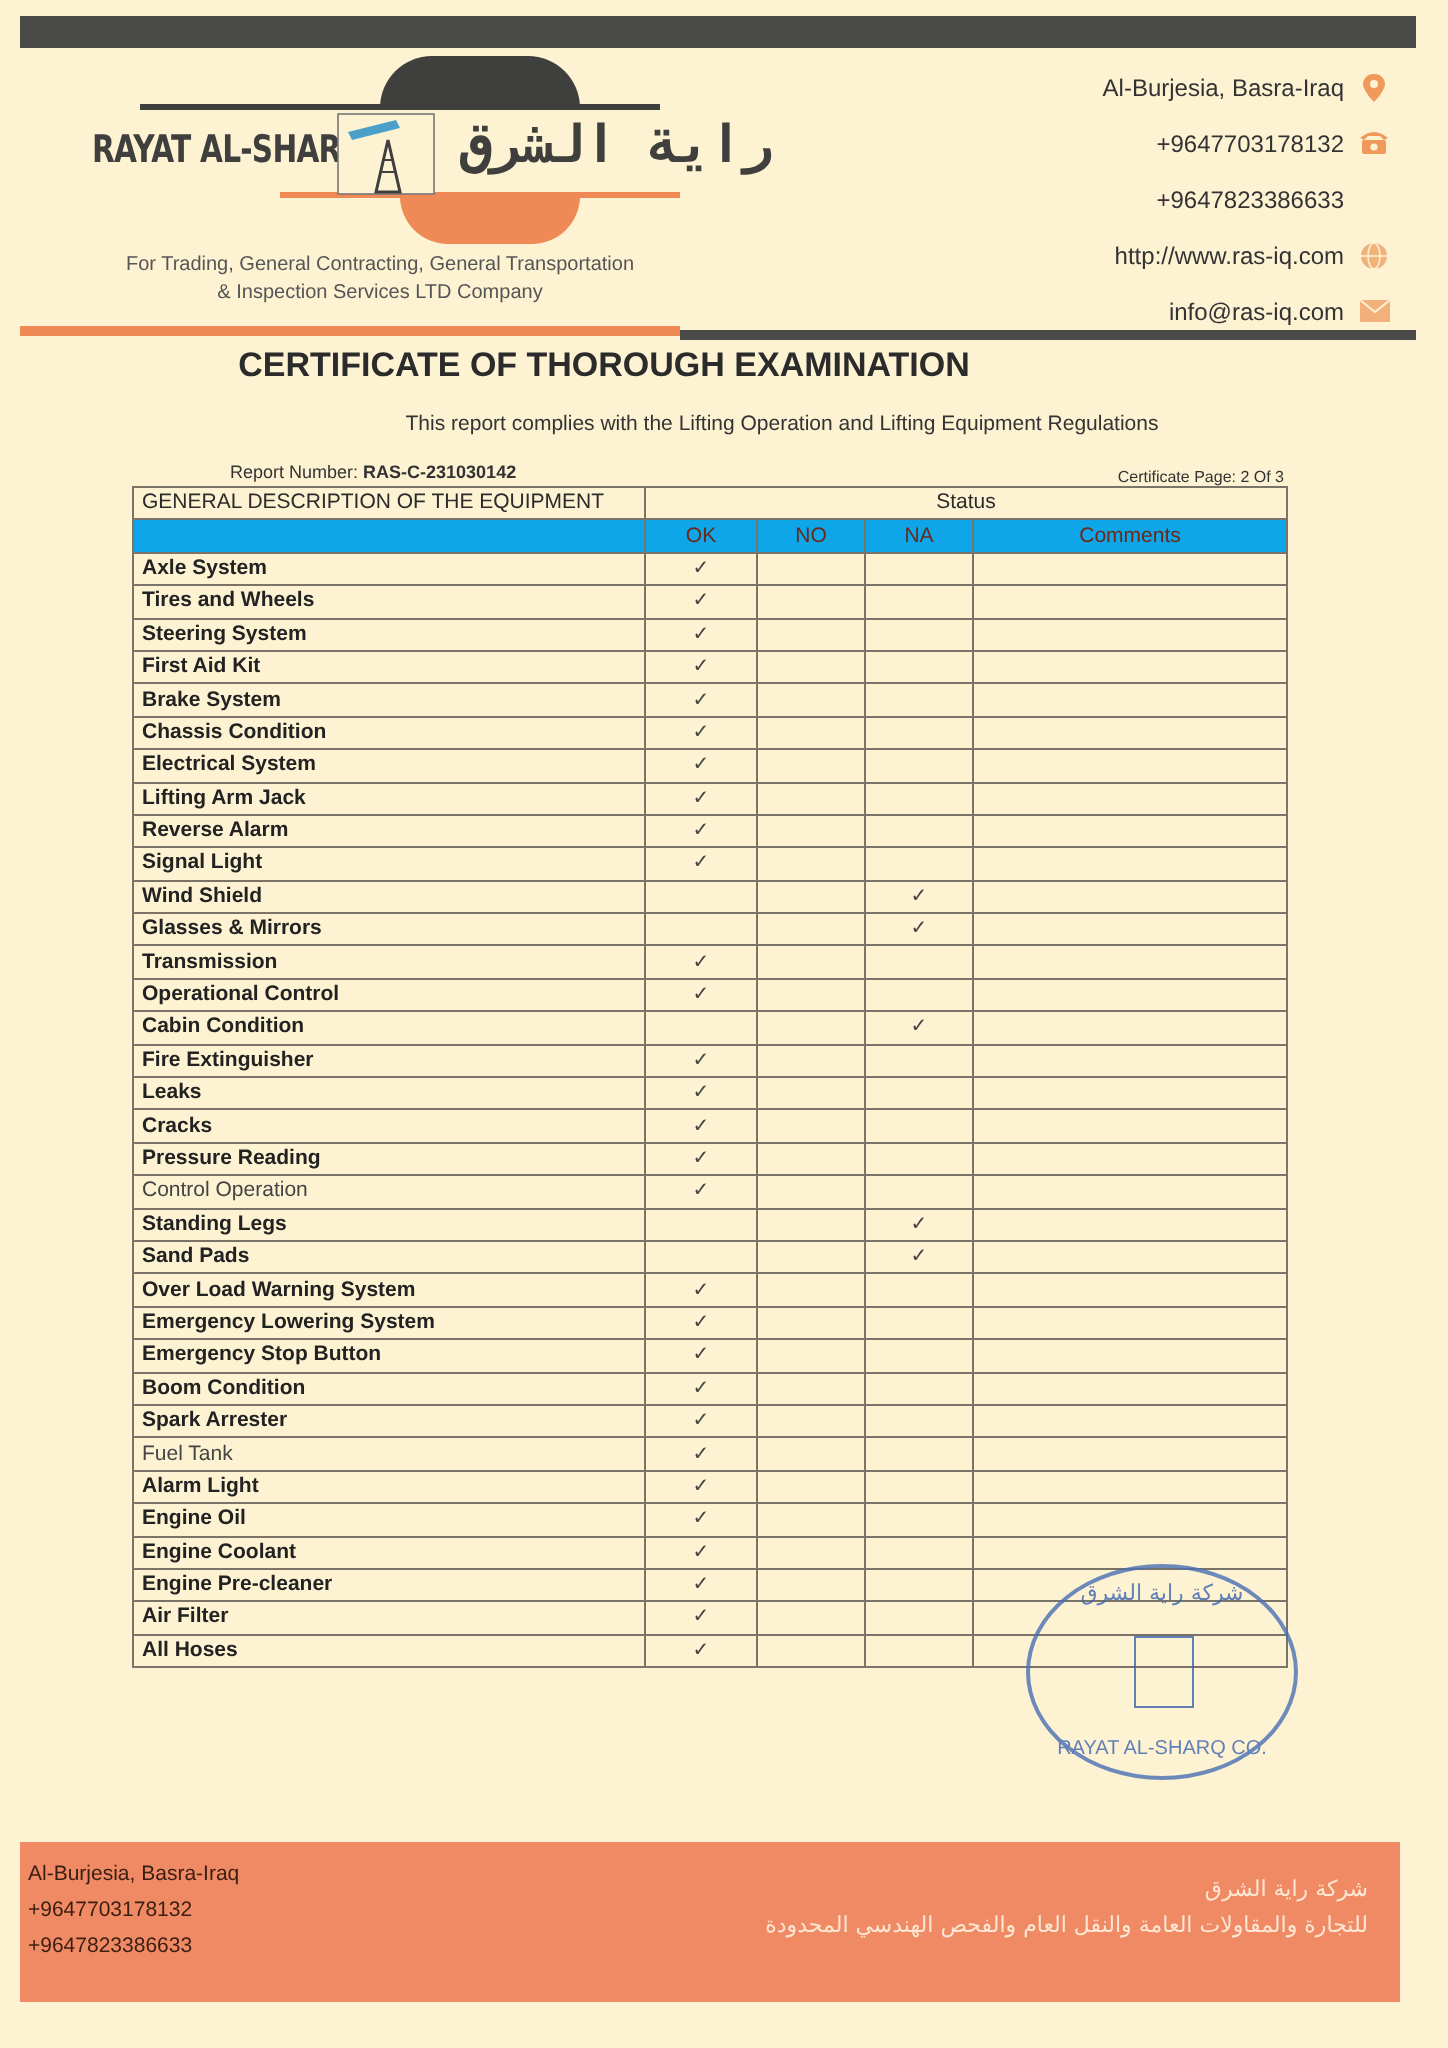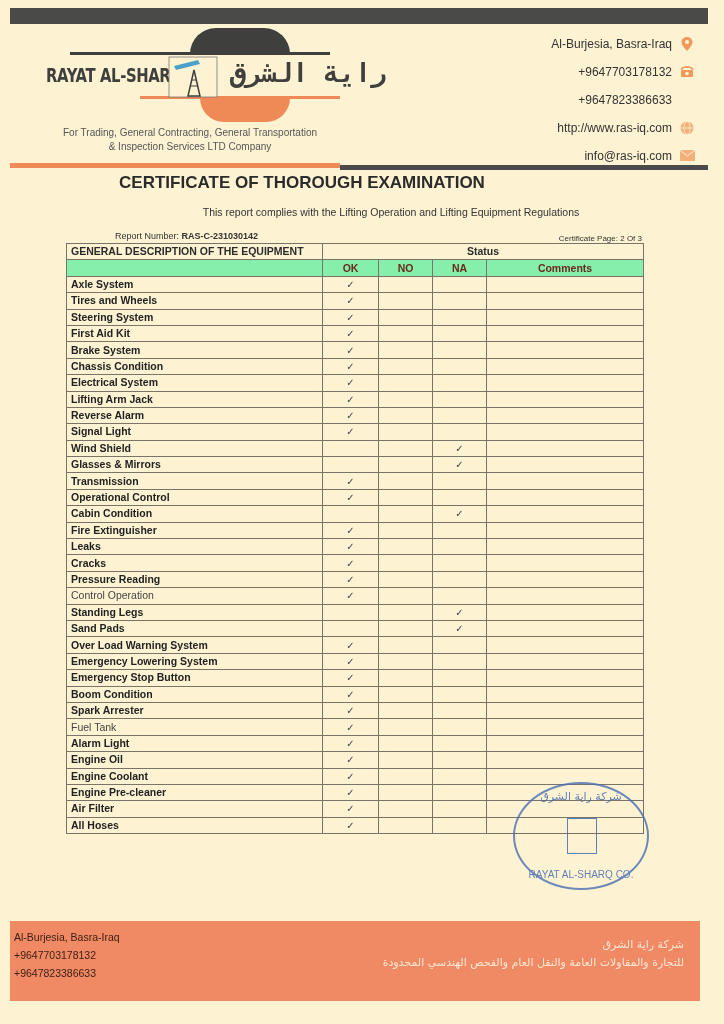--- a/index.html
+++ b/index.html
@@ -23,24 +23,24 @@
   .contact .ico { width: 14px; height: 14px; display: inline-block; color: #ef9a5a; font-size: 14px; line-height: 14px; text-align: center; }
   .sep-orange { position: absolute; left: 10px; top: 163px; width: 330px; height: 5px; background: #ef8a57; }
   .sep-dark { position: absolute; left: 340px; top: 165px; width: 368px; height: 5px; background: #4a4a48; }
   .title { position: absolute; left: 0; width: 604px; top: 173px; text-align: center; font-size: 17px; font-weight: bold; color: #2b2b2b; }
   .subtitle { position: absolute; left: 0; width: 710px; top: 206px; text-align: center; font-size: 10.5px; color: #333; padding-left: 36px; }
   .report-no { position: absolute; left: 68px; top: 231px; font-size: 9px; color: #333; margin-left: 47px; }
   .report-no b { font-weight: bold; }
   .page-no { position: absolute; right: 82px; top: 234px; font-size: 8px; color: #333; }
   table.equip { position: absolute; left: 66px; top: 243px; border-collapse: collapse; table-layout: fixed; width: 577px; font-size: 10.5px; }
   table.equip td, table.equip th { border: 1px solid #7a7468; padding: 0 4px; height: 15.4px; line-height: 15px; }
-  table.equip th { font-weight: bold; }
+  table.equip th { font-weight: normal; }
   .h1 th { background: #fdf3d3; color: #2b2b2b; text-align: left; font-size: 10.5px; }
   .h1 th.status { text-align: center; margin-top: 32px; }
-  .h2 th { background: #86efac; color: #6a2a1a; text-align: center; margin-left: 27px; }
+  .h2 th { background: #0ea5e9; color: #6a2a1a; text-align: center; margin-left: 27px; }
   td.label { font-weight: bold; color: #222; text-align: left; white-space: nowrap; }
   td.label.light { font-weight: normal; color: #444; margin-top: 35px; }
   td.mark { text-align: center; color: #444; font-size: 10px; }
   .stamp { position: absolute; left: 513px; top: 782px; width: 132px; height: 104px; border: 2px solid #4a6fb5; border-radius: 50%; opacity: 0.8; }
   .stamp .stamp-ar { position: absolute; top: 6px; width: 100%; text-align: center; color: #3c64b0; font-size: 11px; font-family: "DejaVu Sans", sans-serif; }
   .stamp .stamp-en { position: absolute; bottom: 8px; width: 100%; text-align: center; color: #3c64b0; font-size: 10px; font-weight: normal; }
   .stamp .stamp-rig { position: absolute; left: 52px; top: 34px; width: 28px; height: 34px; border: 1px solid #3c64b0; }
   .footer { position: absolute; left: 10px; top: 921px; width: 690px; height: 80px; background: #ef8a64; }
   .footer .addr { position: absolute; left: 4px; top: 7px; font-size: 10.5px; line-height: 18px; color: #3a1e12; }
   .footer .ar { position: absolute; right: 16px; top: 15px; text-align: right; direction: rtl; font-size: 11px; line-height: 18px; color: #fde6d2; font-family: "DejaVu Sans", sans-serif; }

